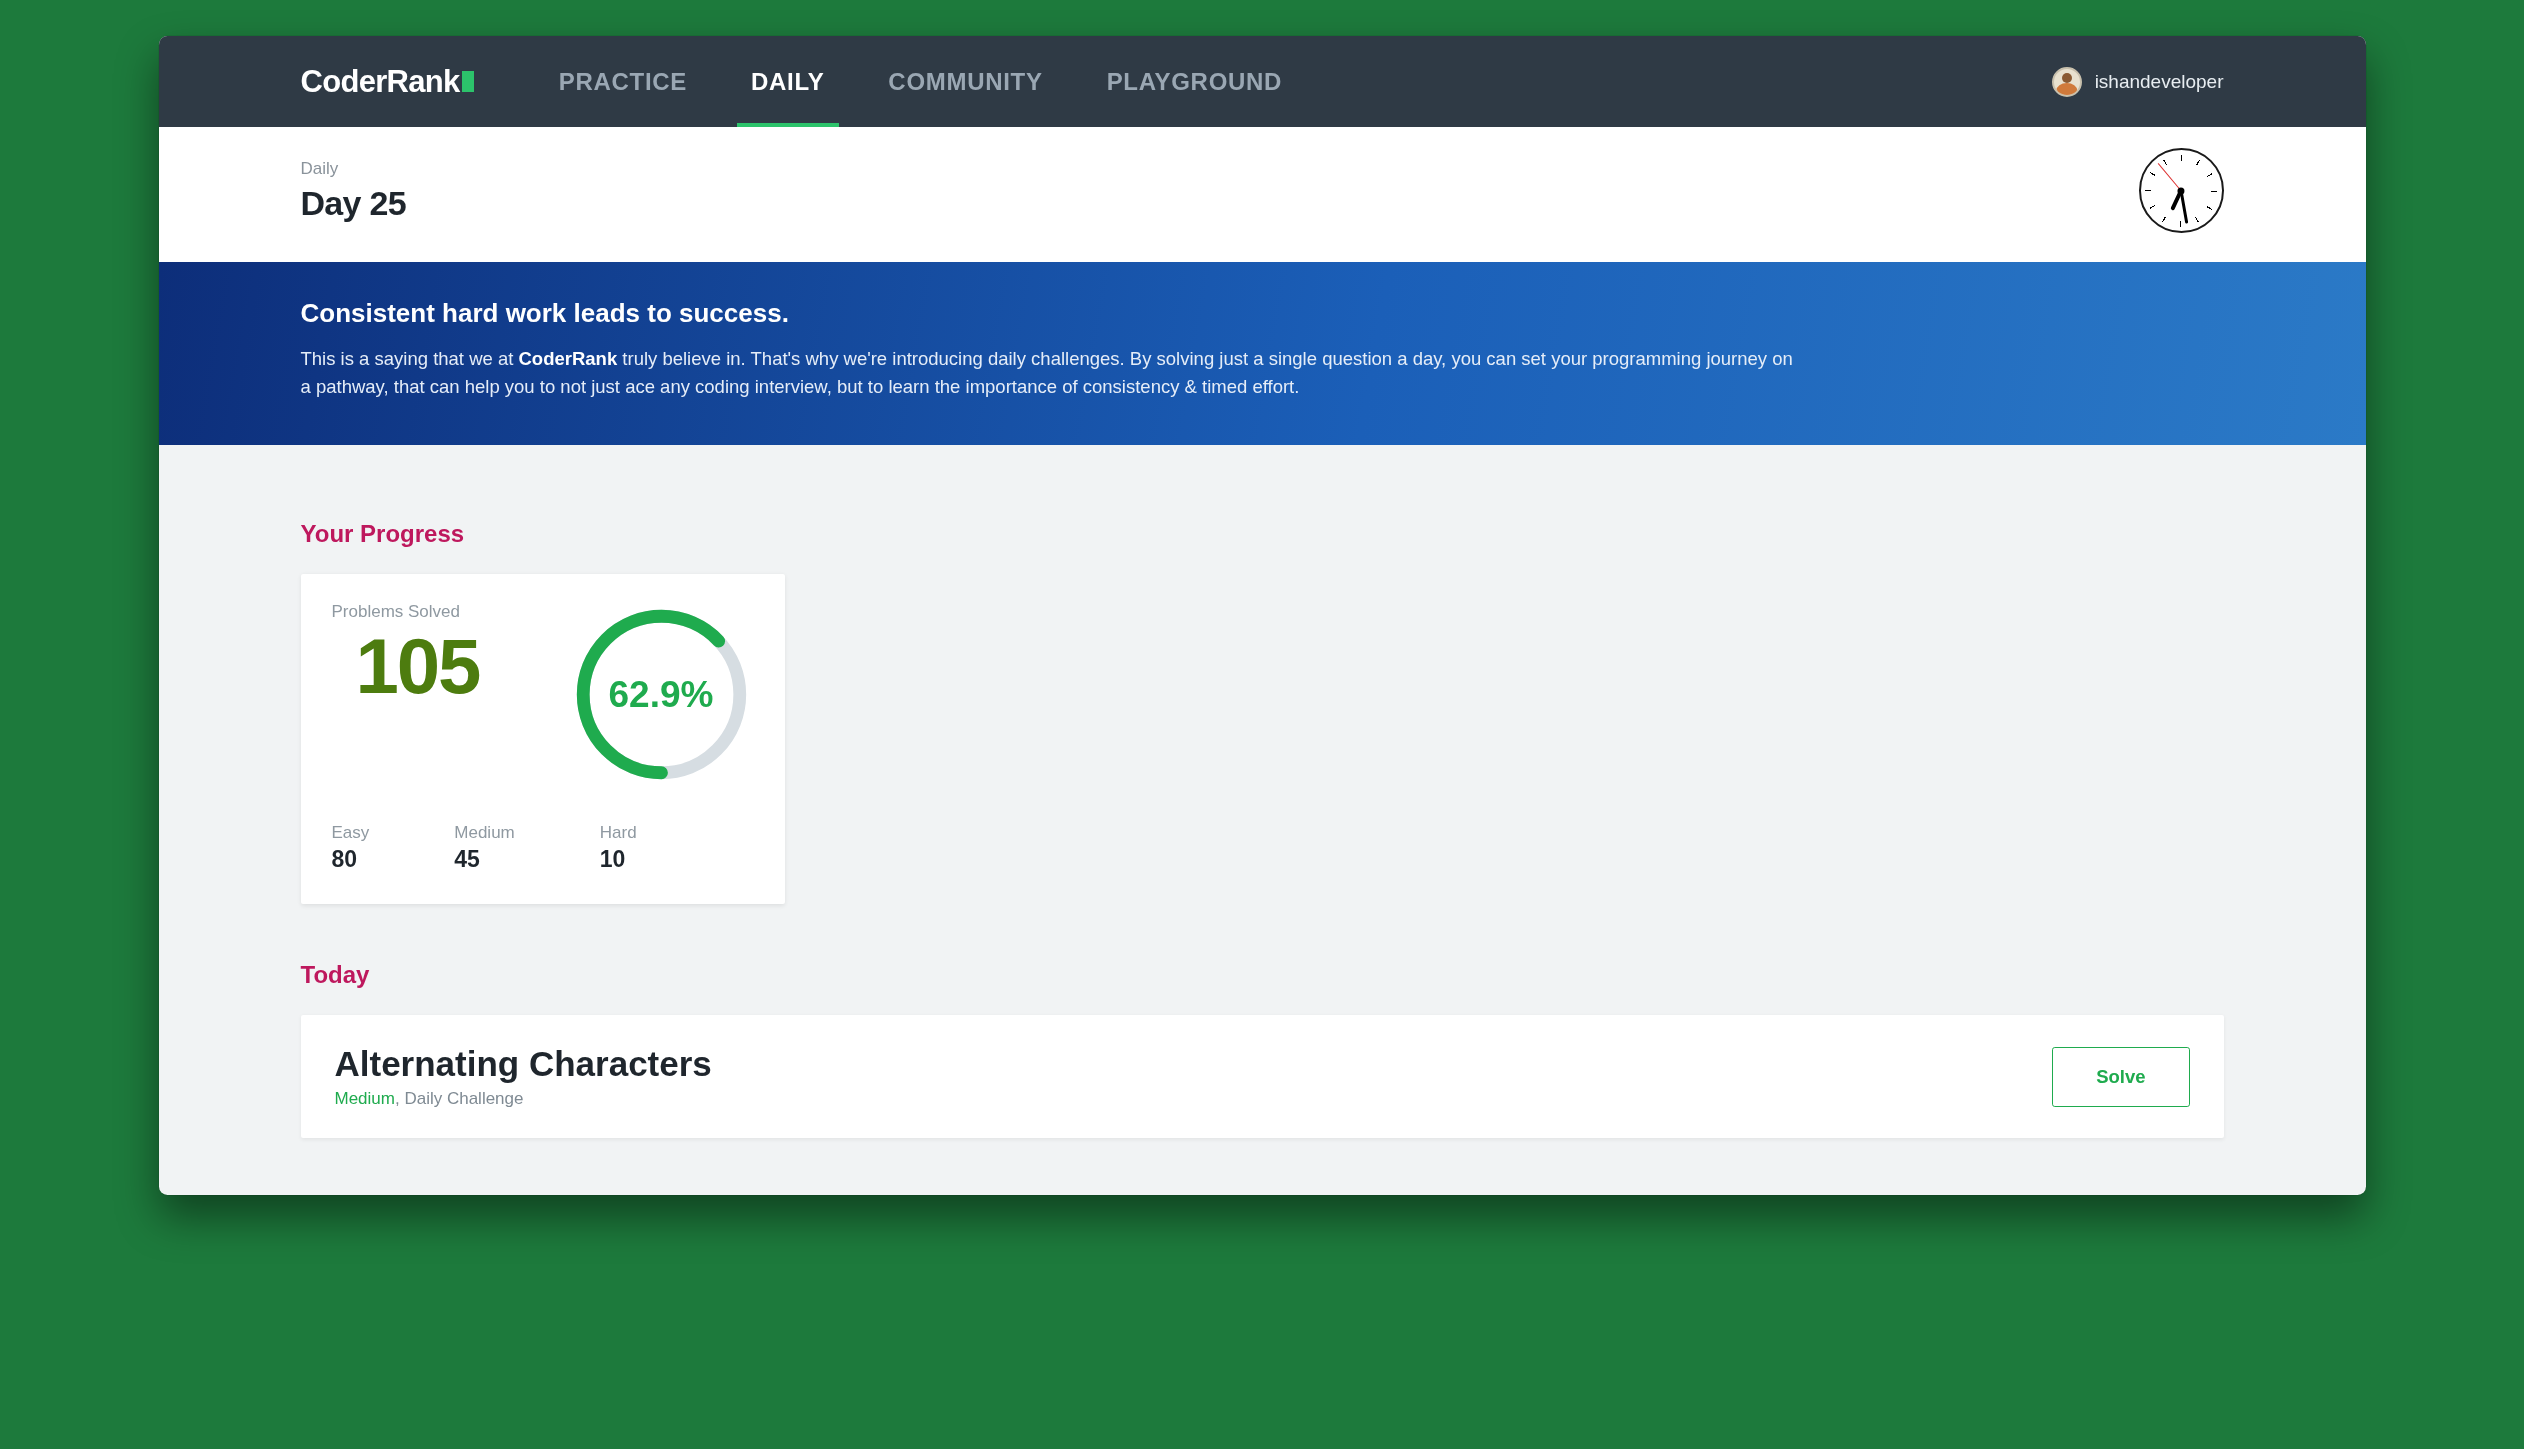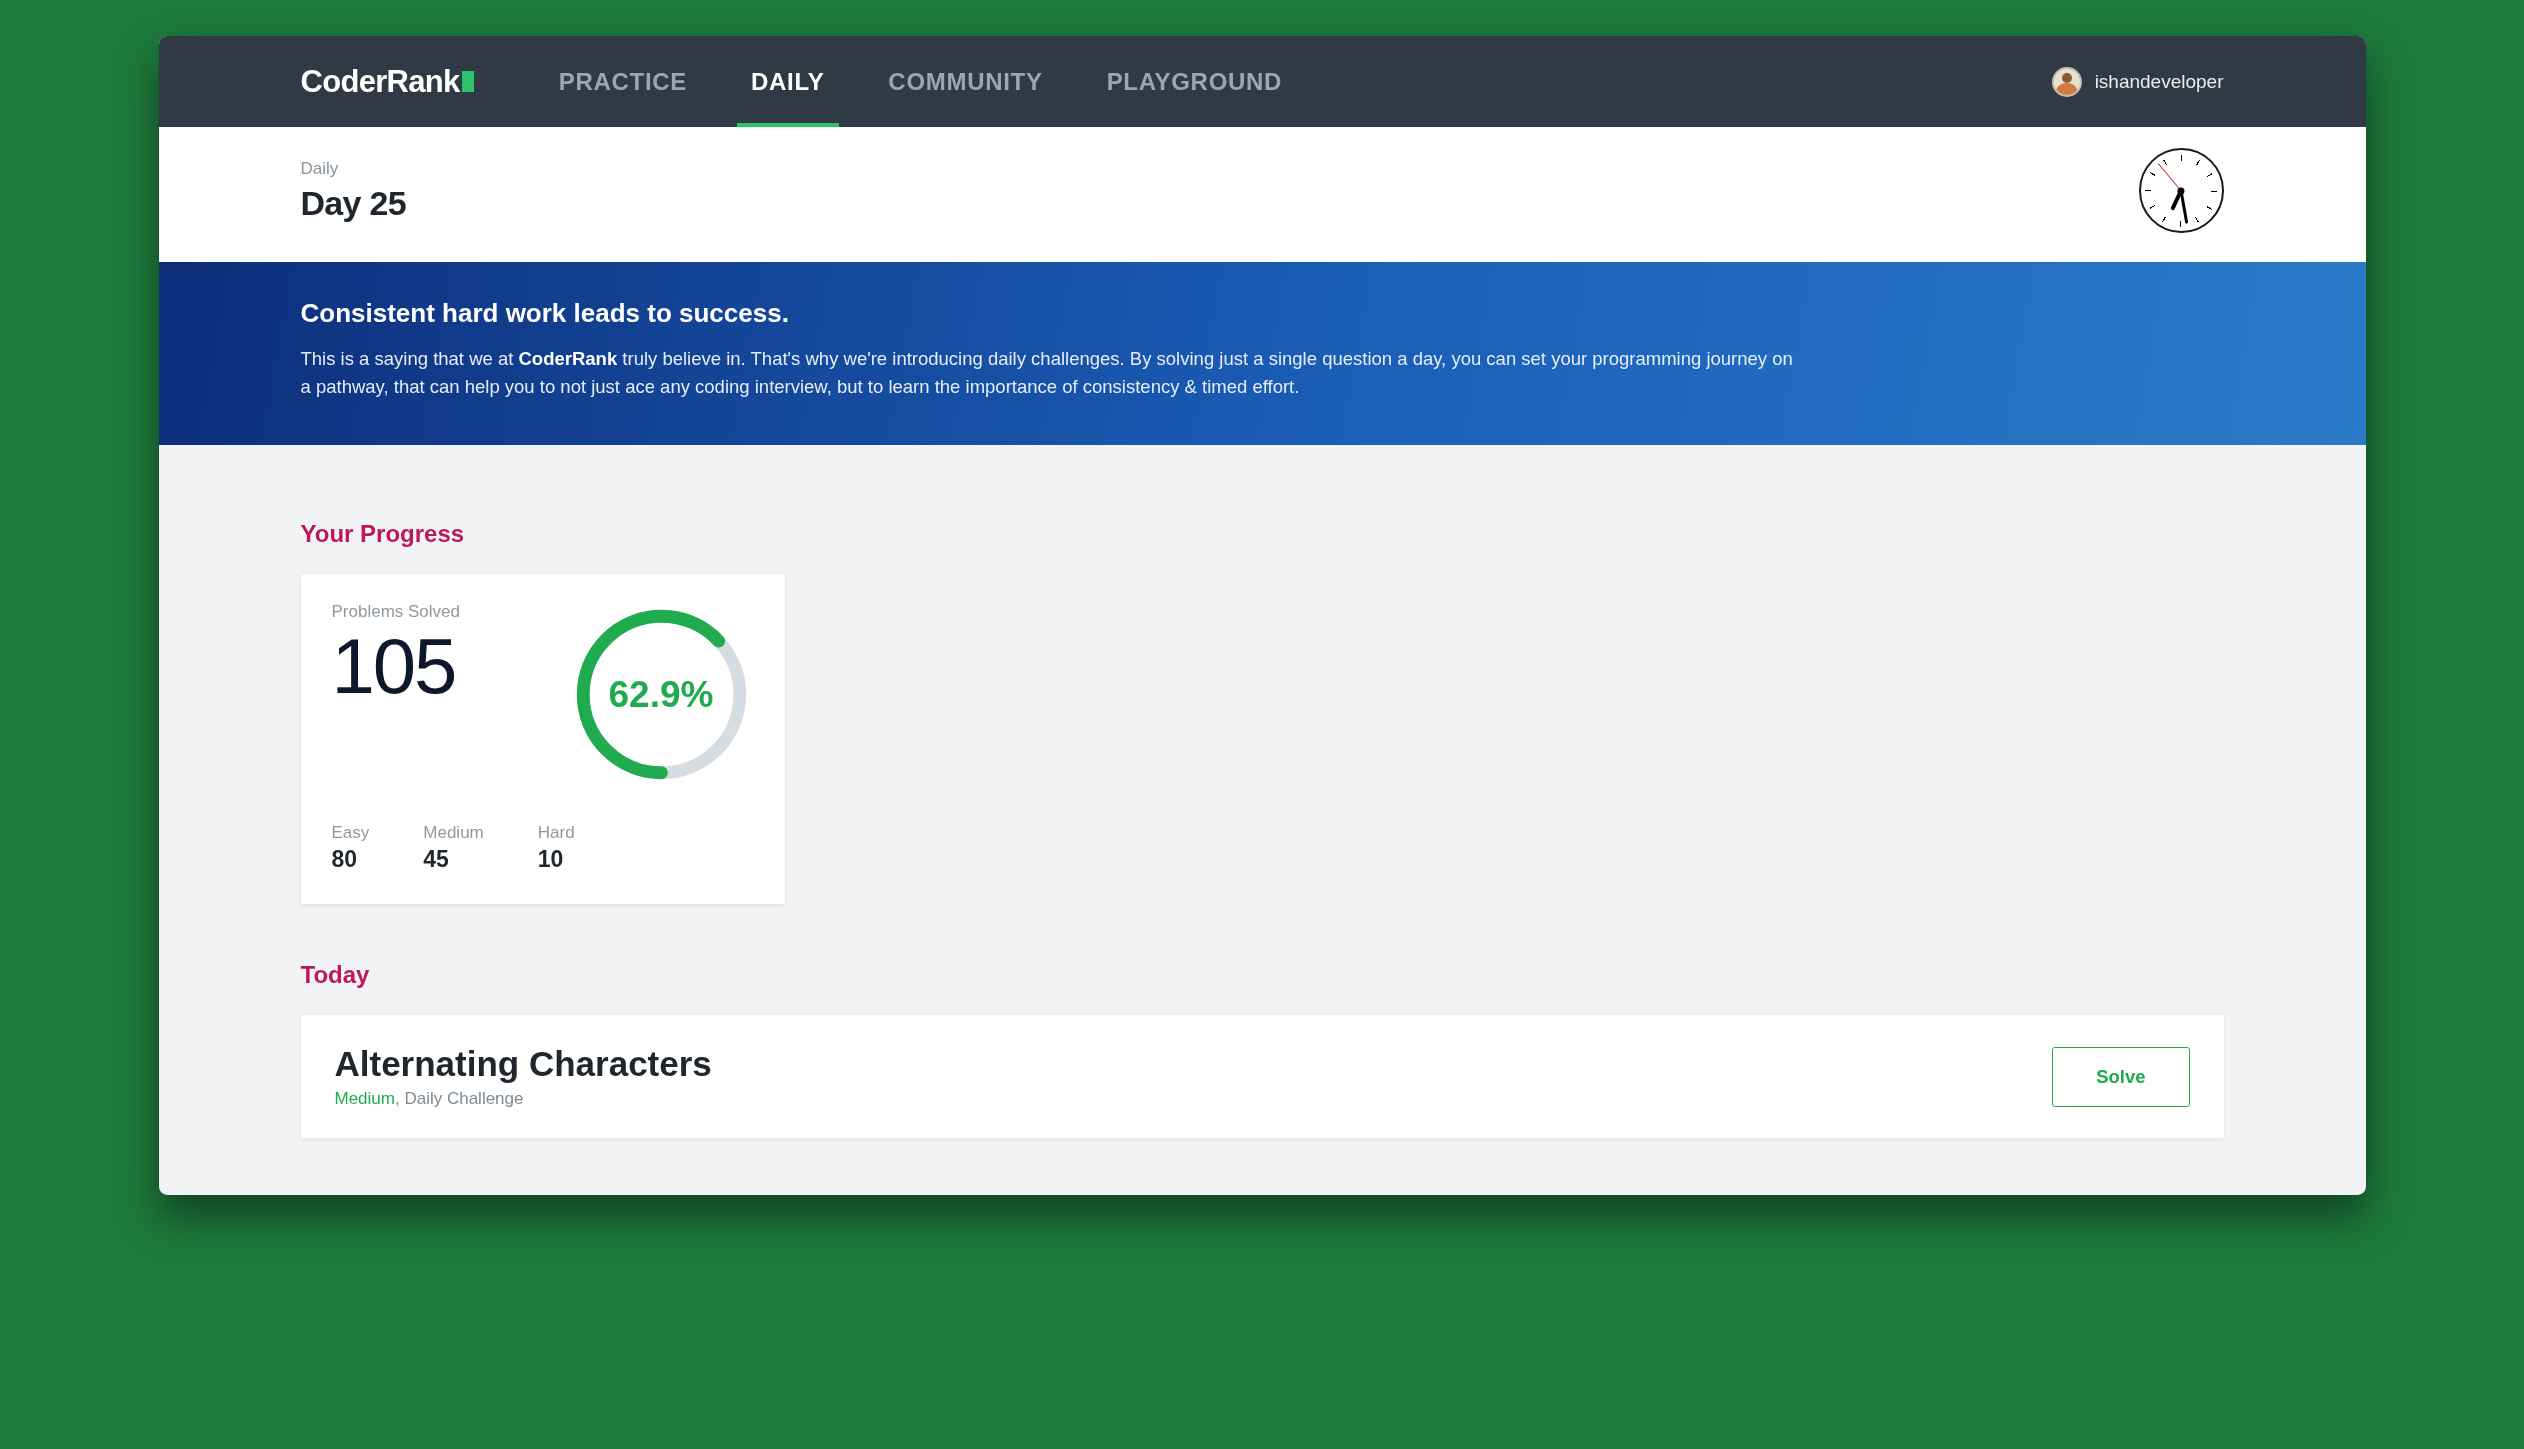--- a/index.html
+++ b/index.html
@@ -171,35 +171,35 @@
   .progress-card {
     background: #fff;
     width: 484px;
     padding: 28.5px 31px 31px;
     box-shadow: 0 1.4px 4.3px rgba(0,0,0,0.08);
     border-radius: 2.1px;
     margin-bottom: 57px;
   }
   .pc-top { display: flex; align-items: flex-start; gap: 43px; }
   .pc-left .label { color: #8f99a1; font-size: 17px; margin-bottom: 4.3px; }
-  .pc-left .big  { font-size: 78px; font-weight: 400; color: #0f172a; letter-spacing:-2.1px; line-height:1; }
+  .pc-left .big  { font-size: 78px; font-weight: 700; color: #4d7c0f; letter-spacing:-2.1px; line-height:1;margin-left:24px; }
   .gauge {
     margin-left: auto;
     position: relative;
     width: 185px; height: 185px;
   }
   .gauge svg { transform: rotate(90deg); }
   .gauge .track { fill:none; stroke:#d6dde2; stroke-width:18; }
   .gauge .prog  { fill:none; stroke:#1fab4e; stroke-width:18; stroke-linecap:round; }
   .gauge .pct {
     position: absolute; inset: 0;
     display: flex; align-items: center; justify-content: center;
     font-size: 37px; font-weight: 700; color: #1fab4e;
   }
-  .pc-bottom { display: flex; gap: 54px; margin-top: 36px; align-items: flex-end; }
+  .pc-bottom { display: flex; gap: 85px; margin-top: 36px; align-items: flex-end; }
   .diff .d-label { color:#8f99a1; font-size:17px; margin-bottom:2.8px; }
   .diff .d-val   { font-size:23px; font-weight:700; color:#1f262d; }
 
   
   .today-card {
     background: #fff;
     border-radius: 2.1px;
     box-shadow: 0 1.4px 4.3px rgba(0,0,0,0.06);
     padding: 28.5px 34px;
     display: flex;

